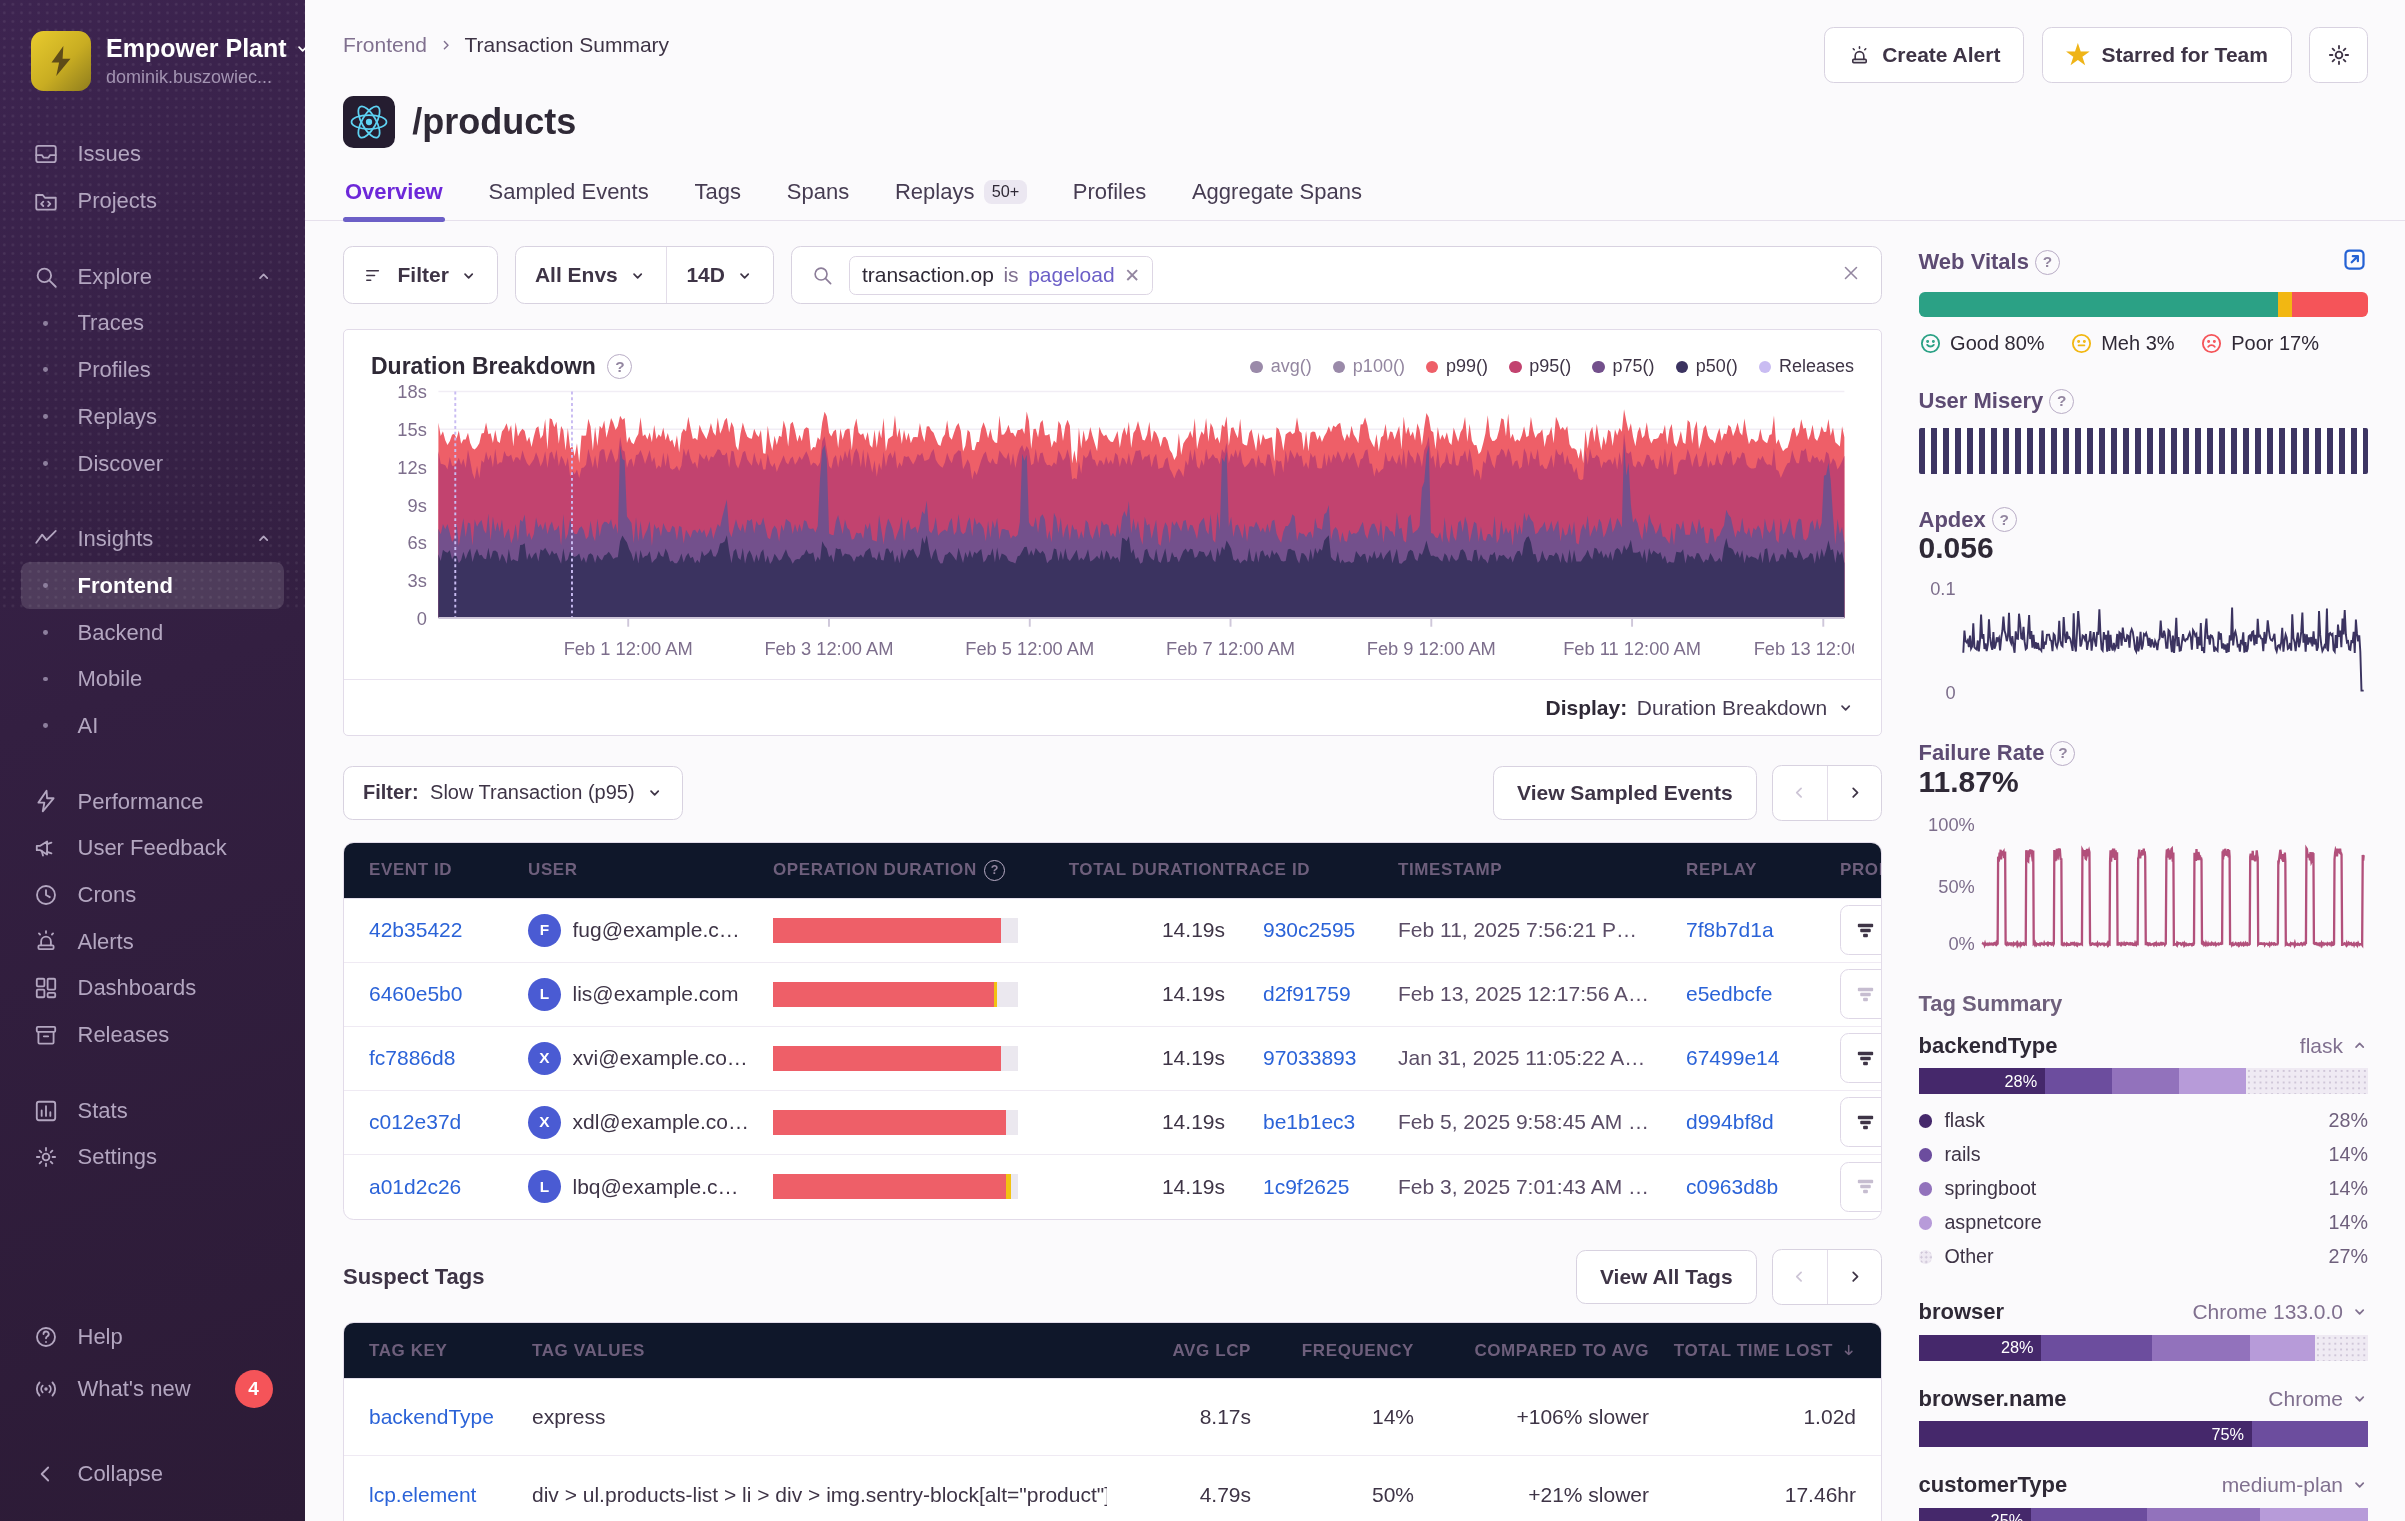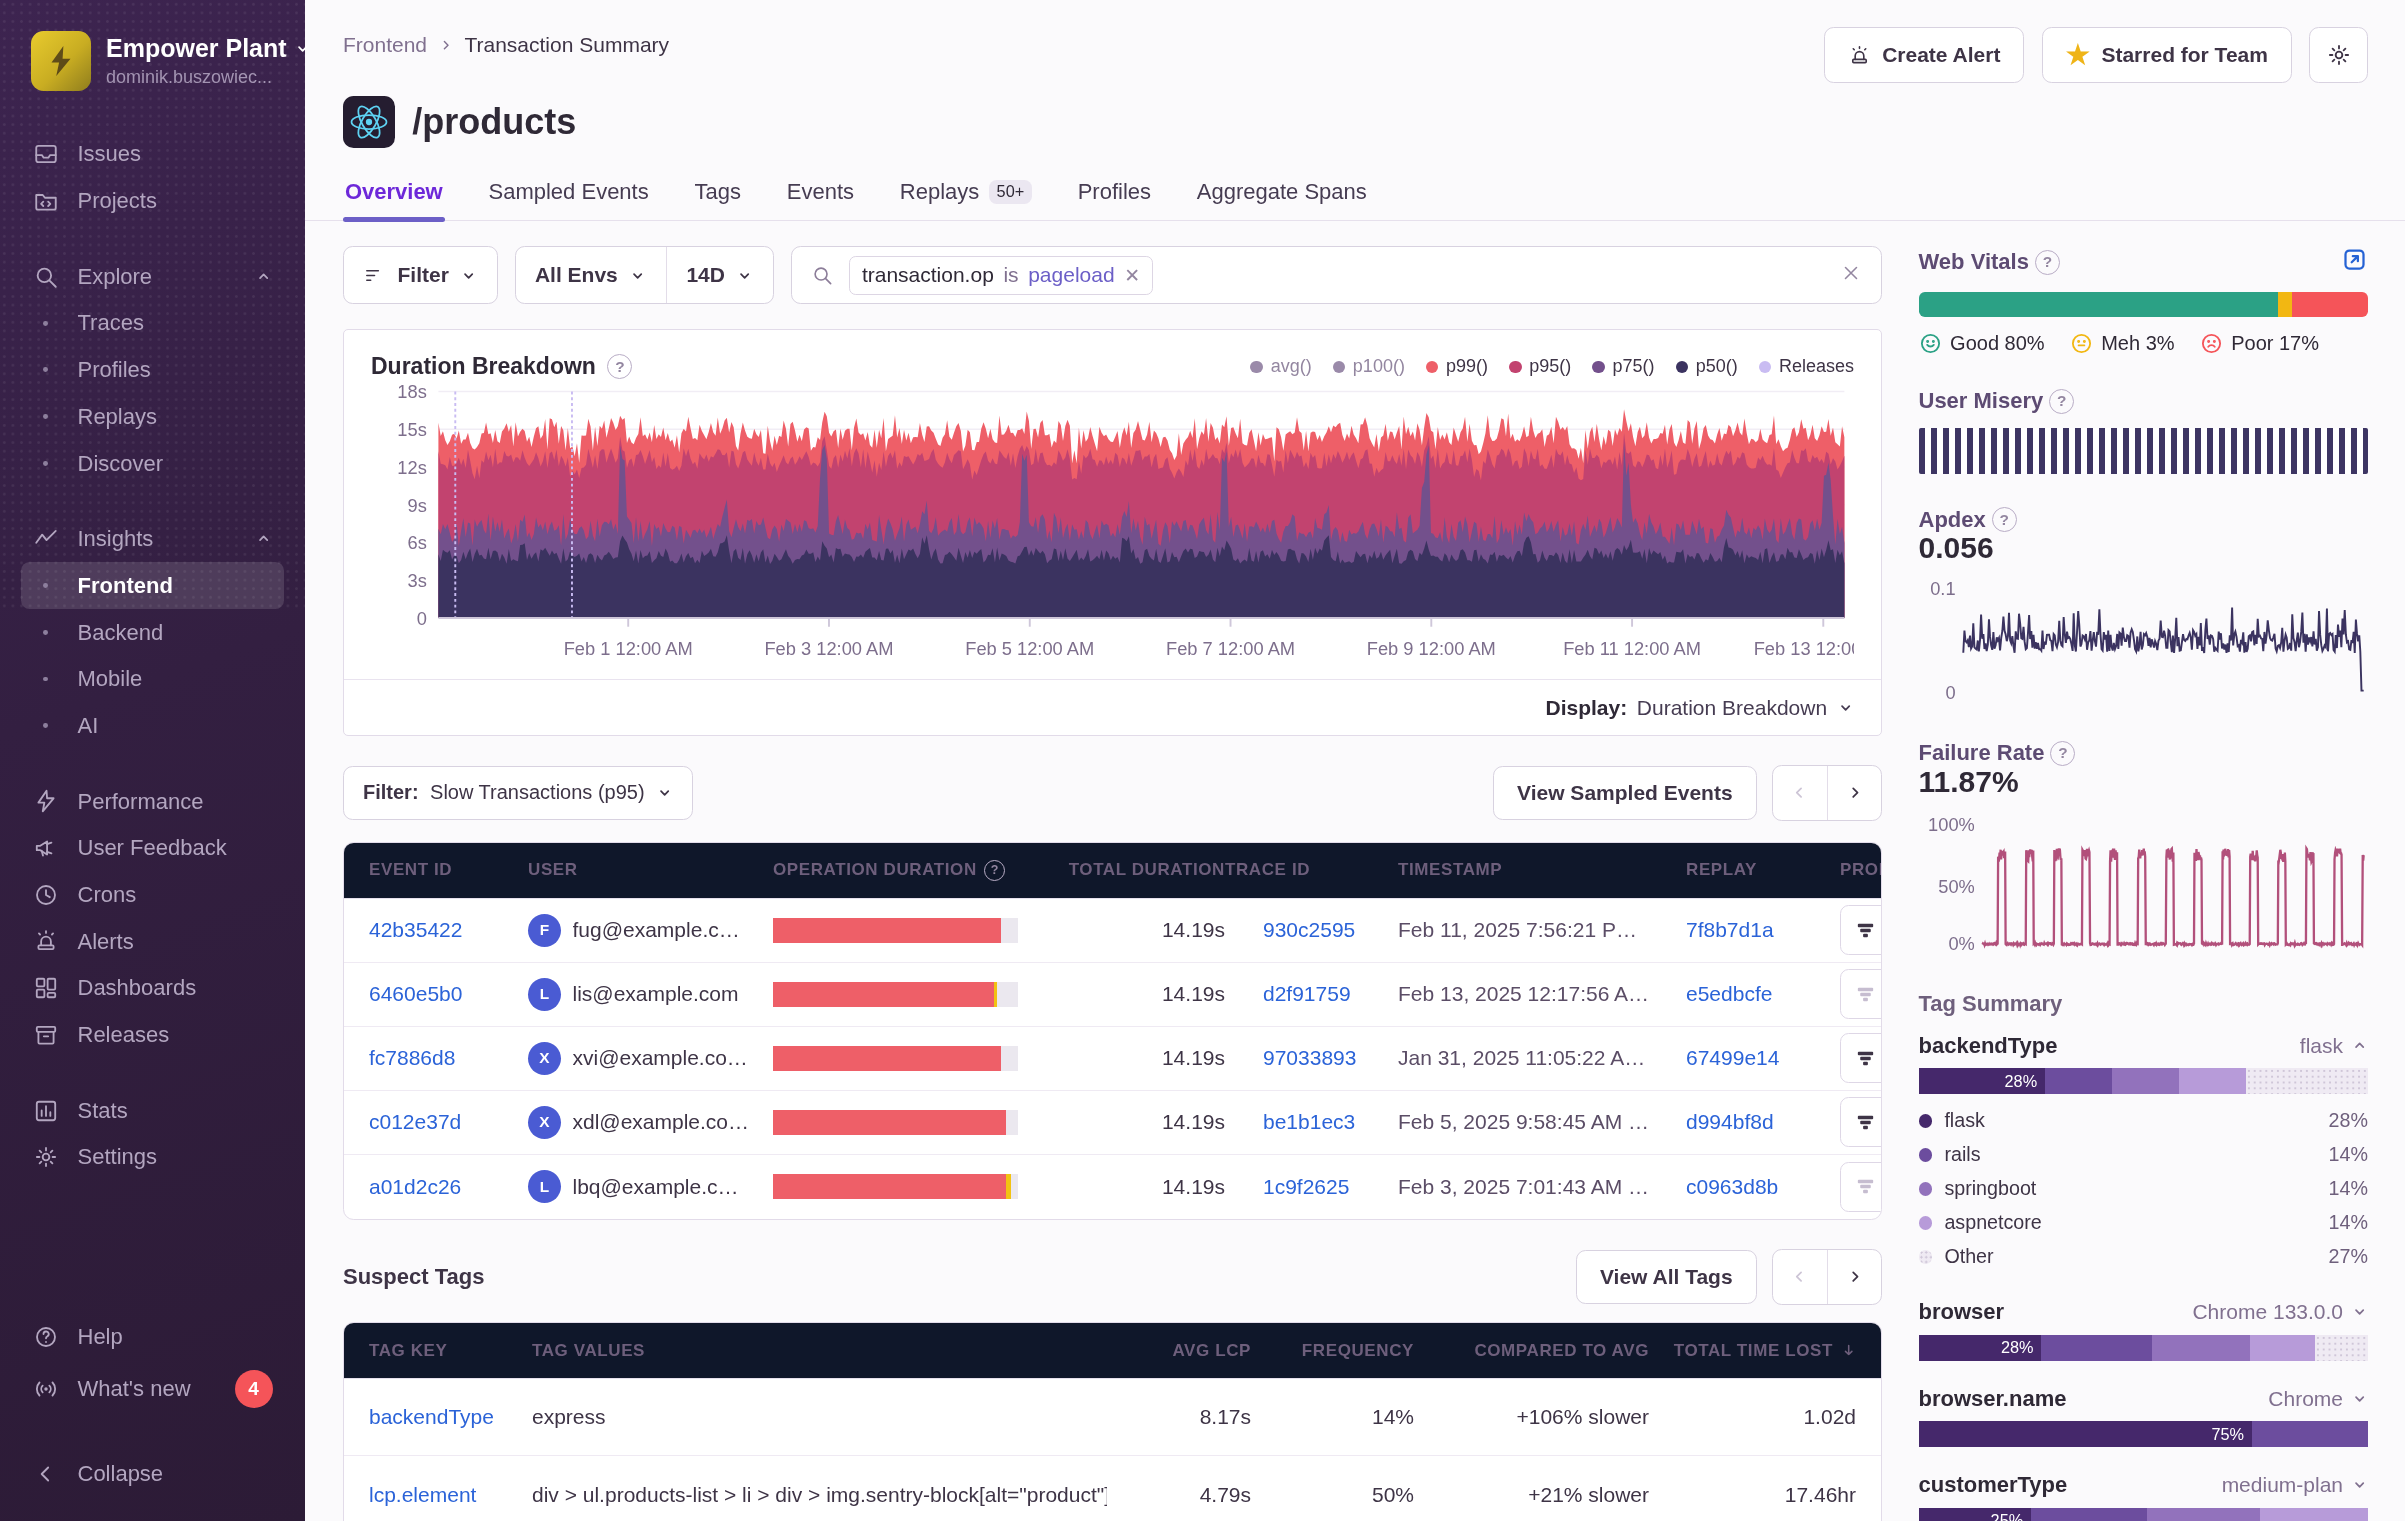--- a/index.html
+++ b/index.html
@@ -370,21 +370,21 @@
         <div class="tab active">
           <span>Overview</span>
         </div>
         <div class="tab">
           <span>Sampled Events</span>
         </div>
         <div class="tab">
           <span>Tags</span>
         </div>
         <div class="tab">
-          <span>Events</span>
+          <span>Spans</span>
         </div>
         <div class="tab">
           <span>Replays</span>
           <span class="tbadge">50+</span>
         </div>
         <div class="tab">
           <span>Profiles</span>
         </div>
         <div class="tab">
           <span>Aggregate Spans</span>
@@ -511,21 +511,21 @@
             <span>Duration Breakdown</span>
             <svg class="chev" viewBox="0 0 24 24">
                 <path d="M7 10l5 5 5-5"></path>
               </svg>
           </div>
         </div>
 
         <div class="row2">
           <div class="fpill">
             <b>Filter:</b>
-            <span>Slow Transactions (p95)</span>
+            <span>Slow Transaction (p95)</span>
             <svg class="chev" viewBox="0 0 24 24">
                 <path d="M7 10l5 5 5-5"></path>
               </svg>
           </div>
           <div class="right">
             <div class="btn" style="height:54px">
               <span>View Sampled Events</span>
             </div>
             <div class="pager">
               <span class="pg dis">

